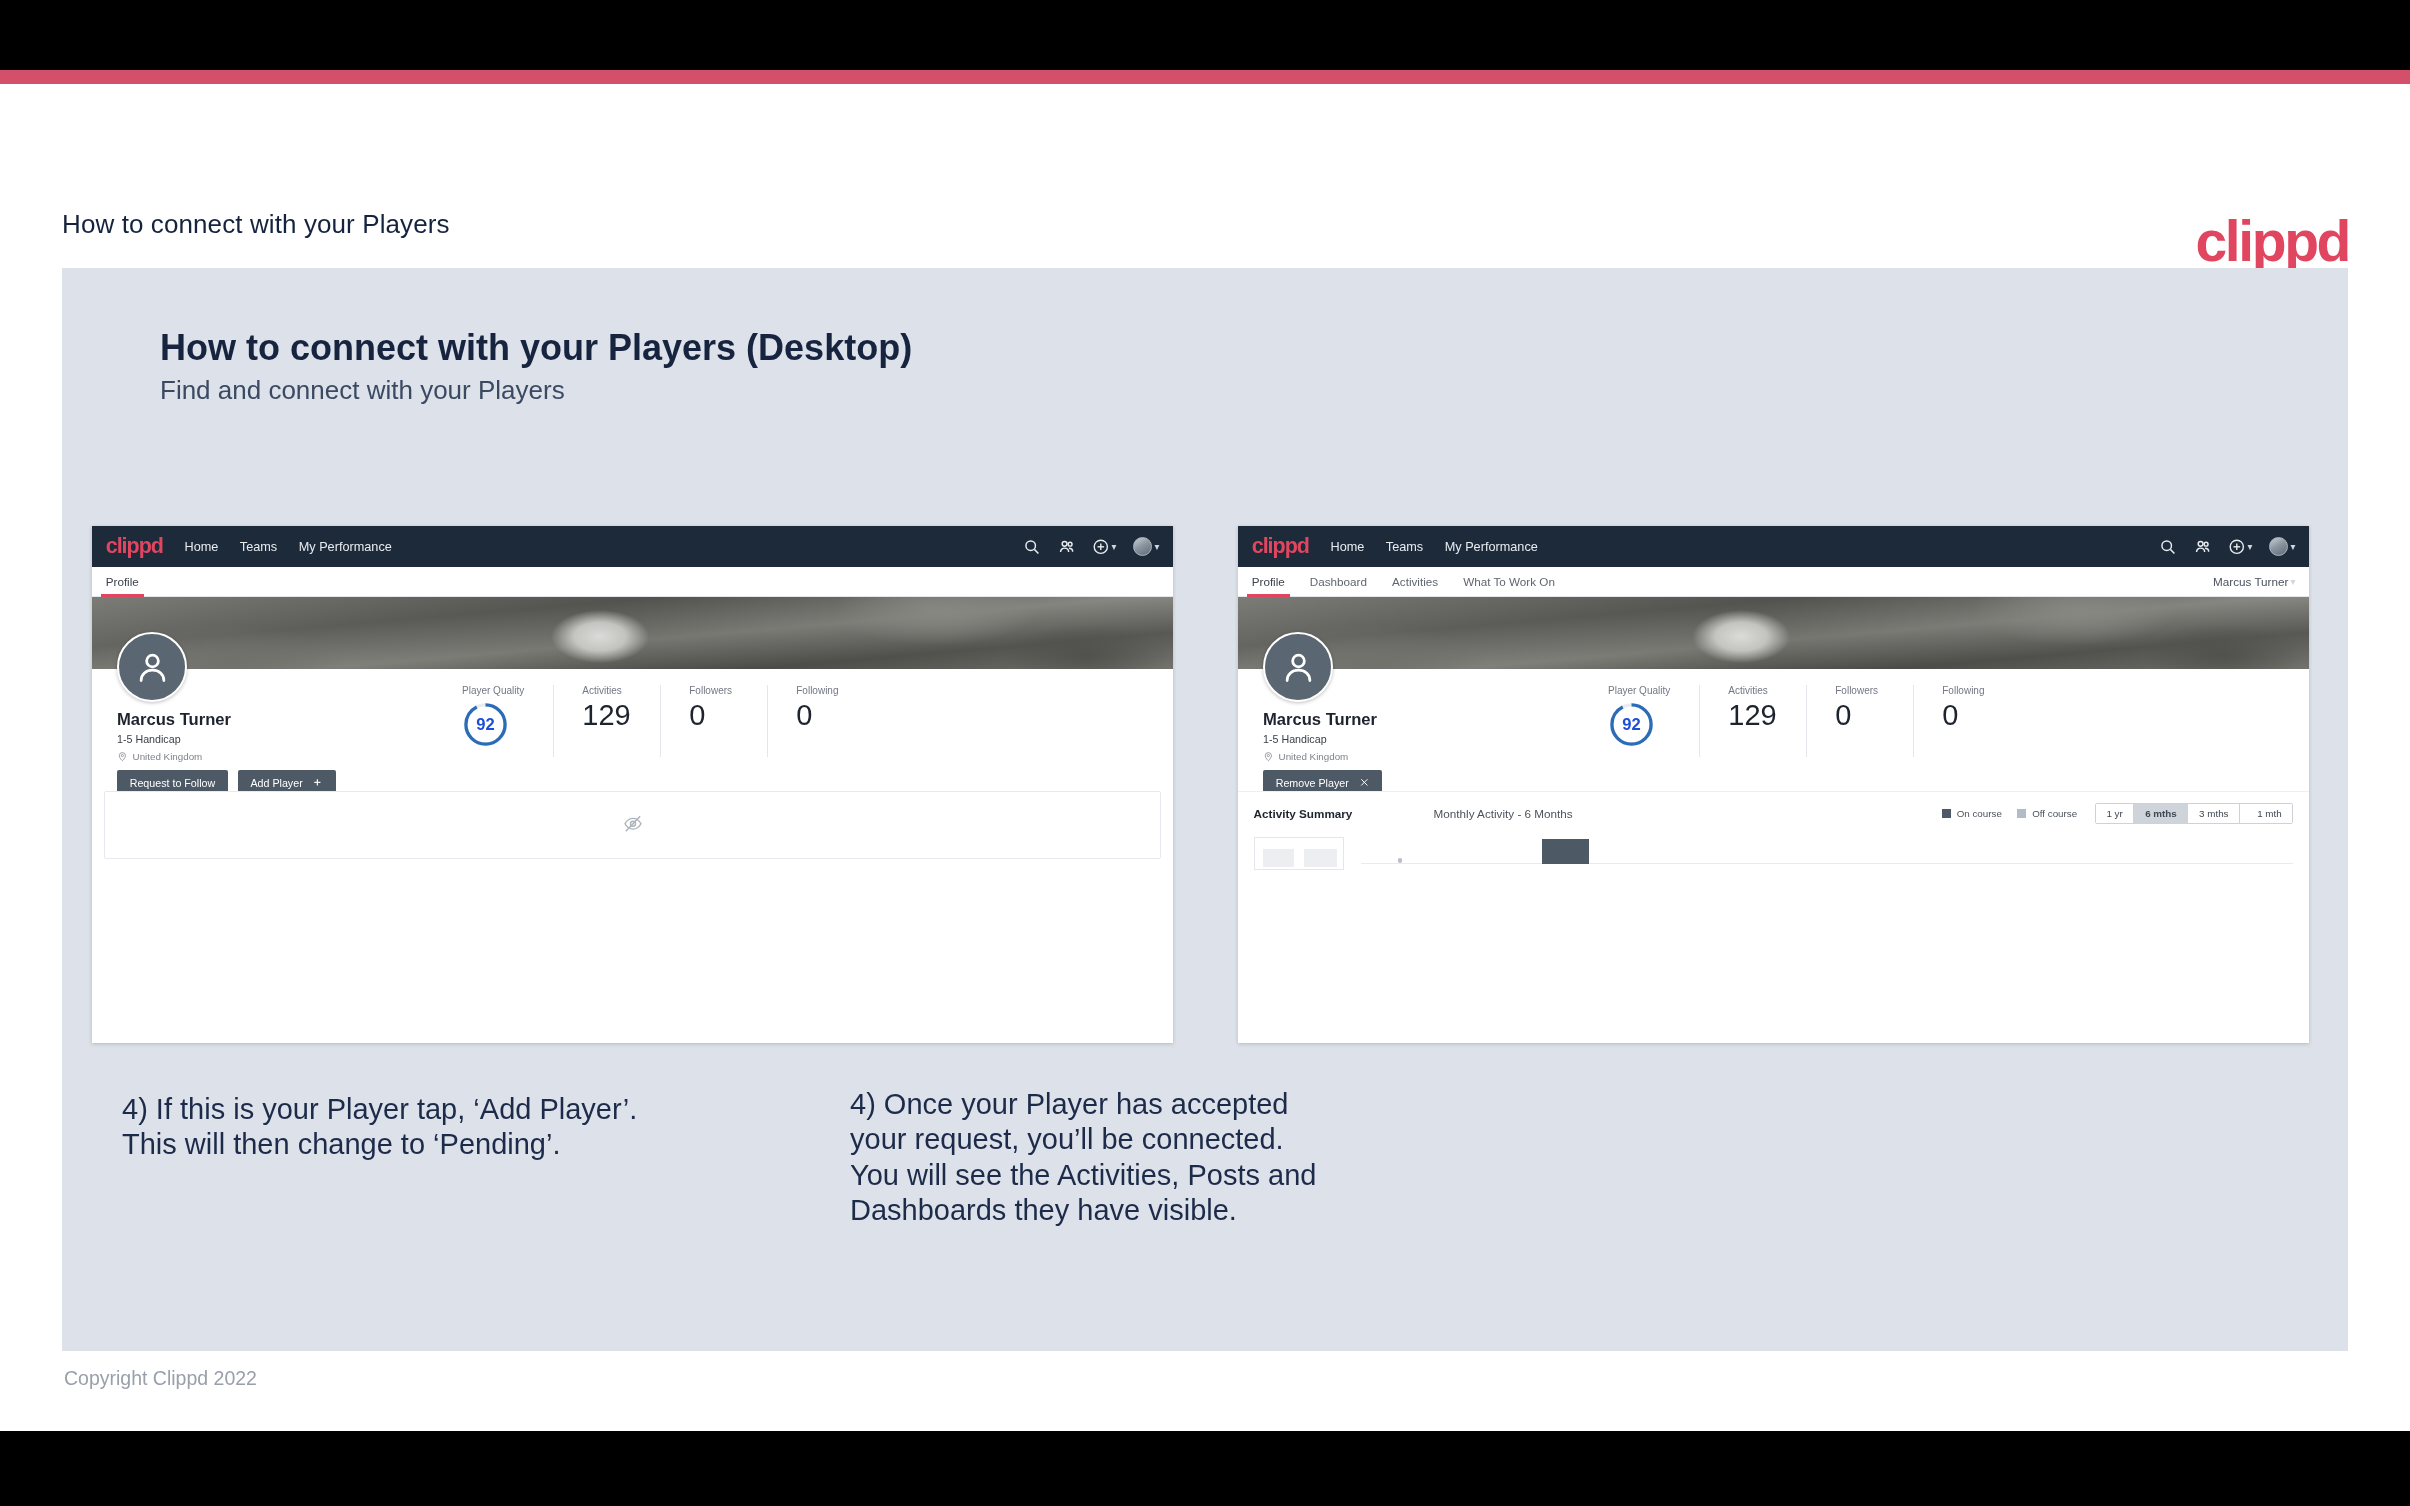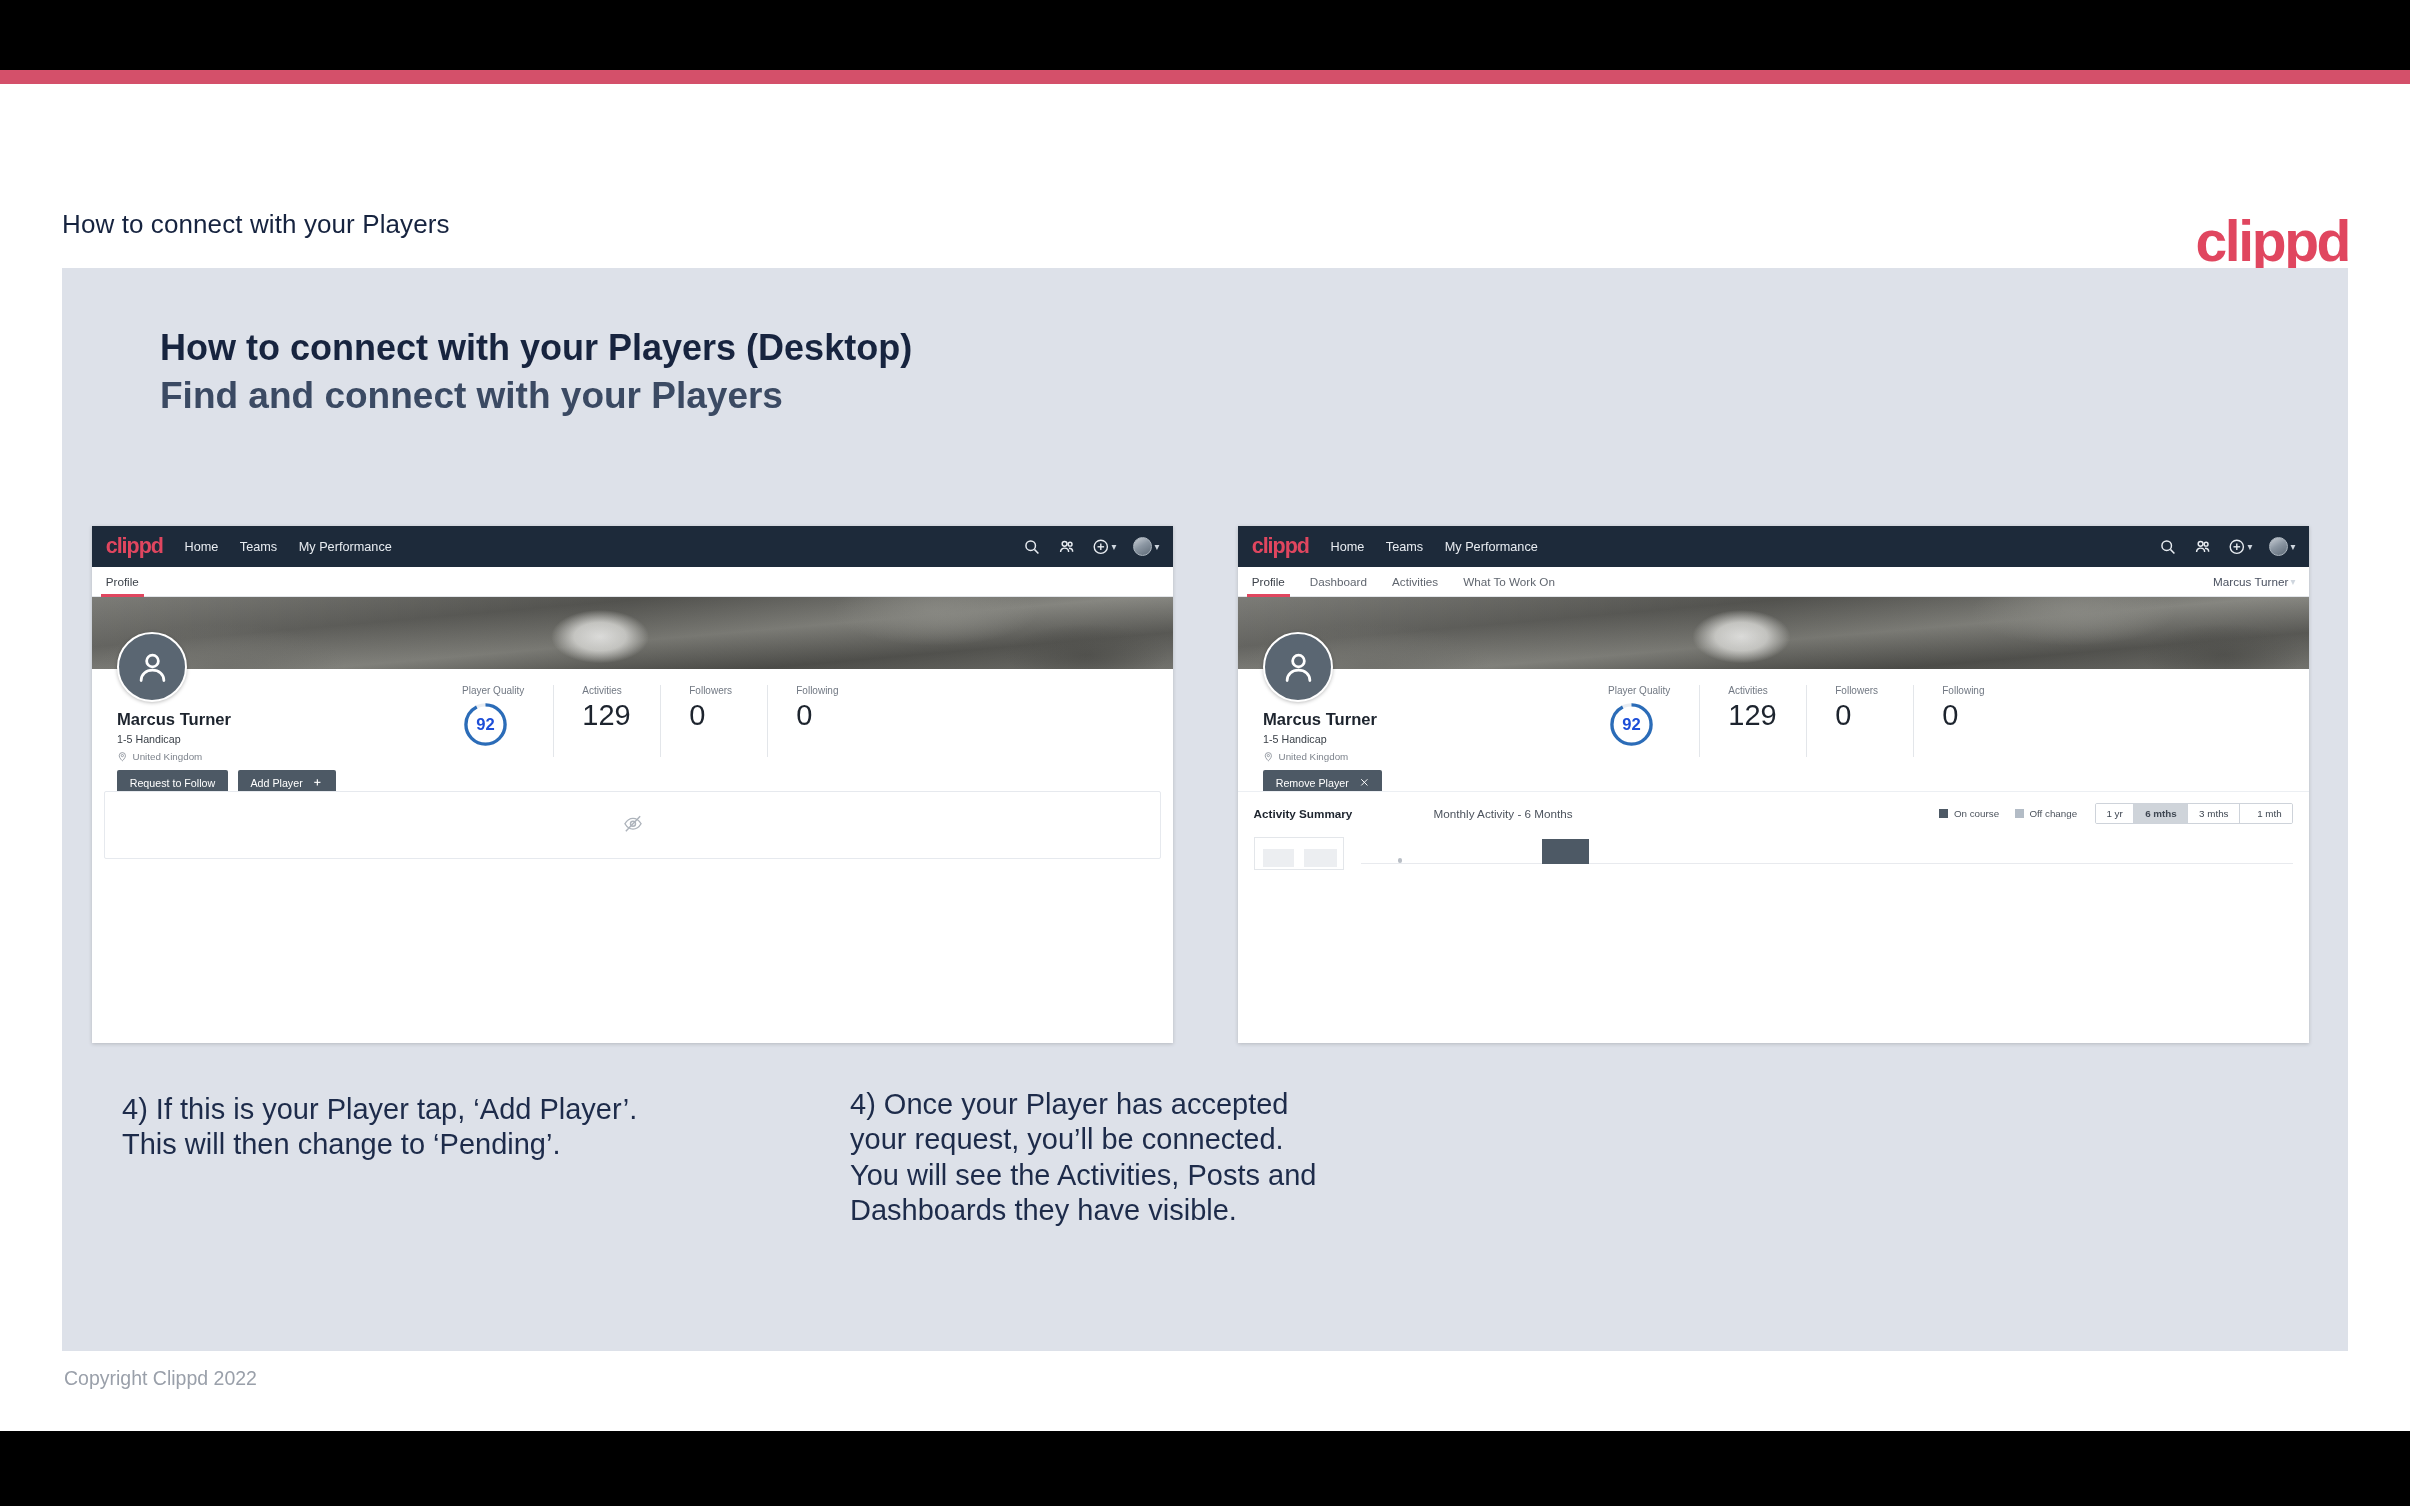--- a/index.html
+++ b/index.html
@@ -34,21 +34,21 @@
     position: absolute; left: 62px; top: 268px;
     width: 2286px; height: 1083px;
     background: #dde1e9;
   }
   .slide-title {
     position: absolute; left: 98px; top: 59px;
     font-size: 36px; font-weight: 700; color: #17243f;
   }
   .slide-subtitle {
     position: absolute; left: 98px; top: 107px;
-    font-size: 37px; font-weight: 700; color: #3b4a63; text-align: center;
+    font-size: 26px; font-weight: 400; color: #3b4a63; text-align: center;
   }
 
   
   .shot {
     position: absolute; top: 258px;
     height: 517px; overflow: hidden;
     background: #fff;
     box-shadow: 0 1px 3.9px rgba(0,0,0,.18);
   }
   .shot-left  { left: 30px;  width: 1081px; }
@@ -434,21 +434,21 @@
         <div class="actsum-row">
           <div class="actsum-title">Activity Summary</div>
           <div class="actsum-sub">Monthly Activity - 6 Months</div>
           <div class="legend">
             <div class="legend-item">
               <span class="sw" style="background:#4d5965"></span>
               <span>On course</span>
             </div>
             <div class="legend-item">
               <span class="sw" style="background:#b3bcc6"></span>
-              <span>Off change</span>
+              <span>Off course</span>
             </div>
           </div>
           <div class="seg">
             <div>1 yr</div>
             <div class="on">6 mths</div>
             <div>3 mths</div>
             <div>1 mth</div>
           </div>
         </div>
         <div class="chart-stub">

